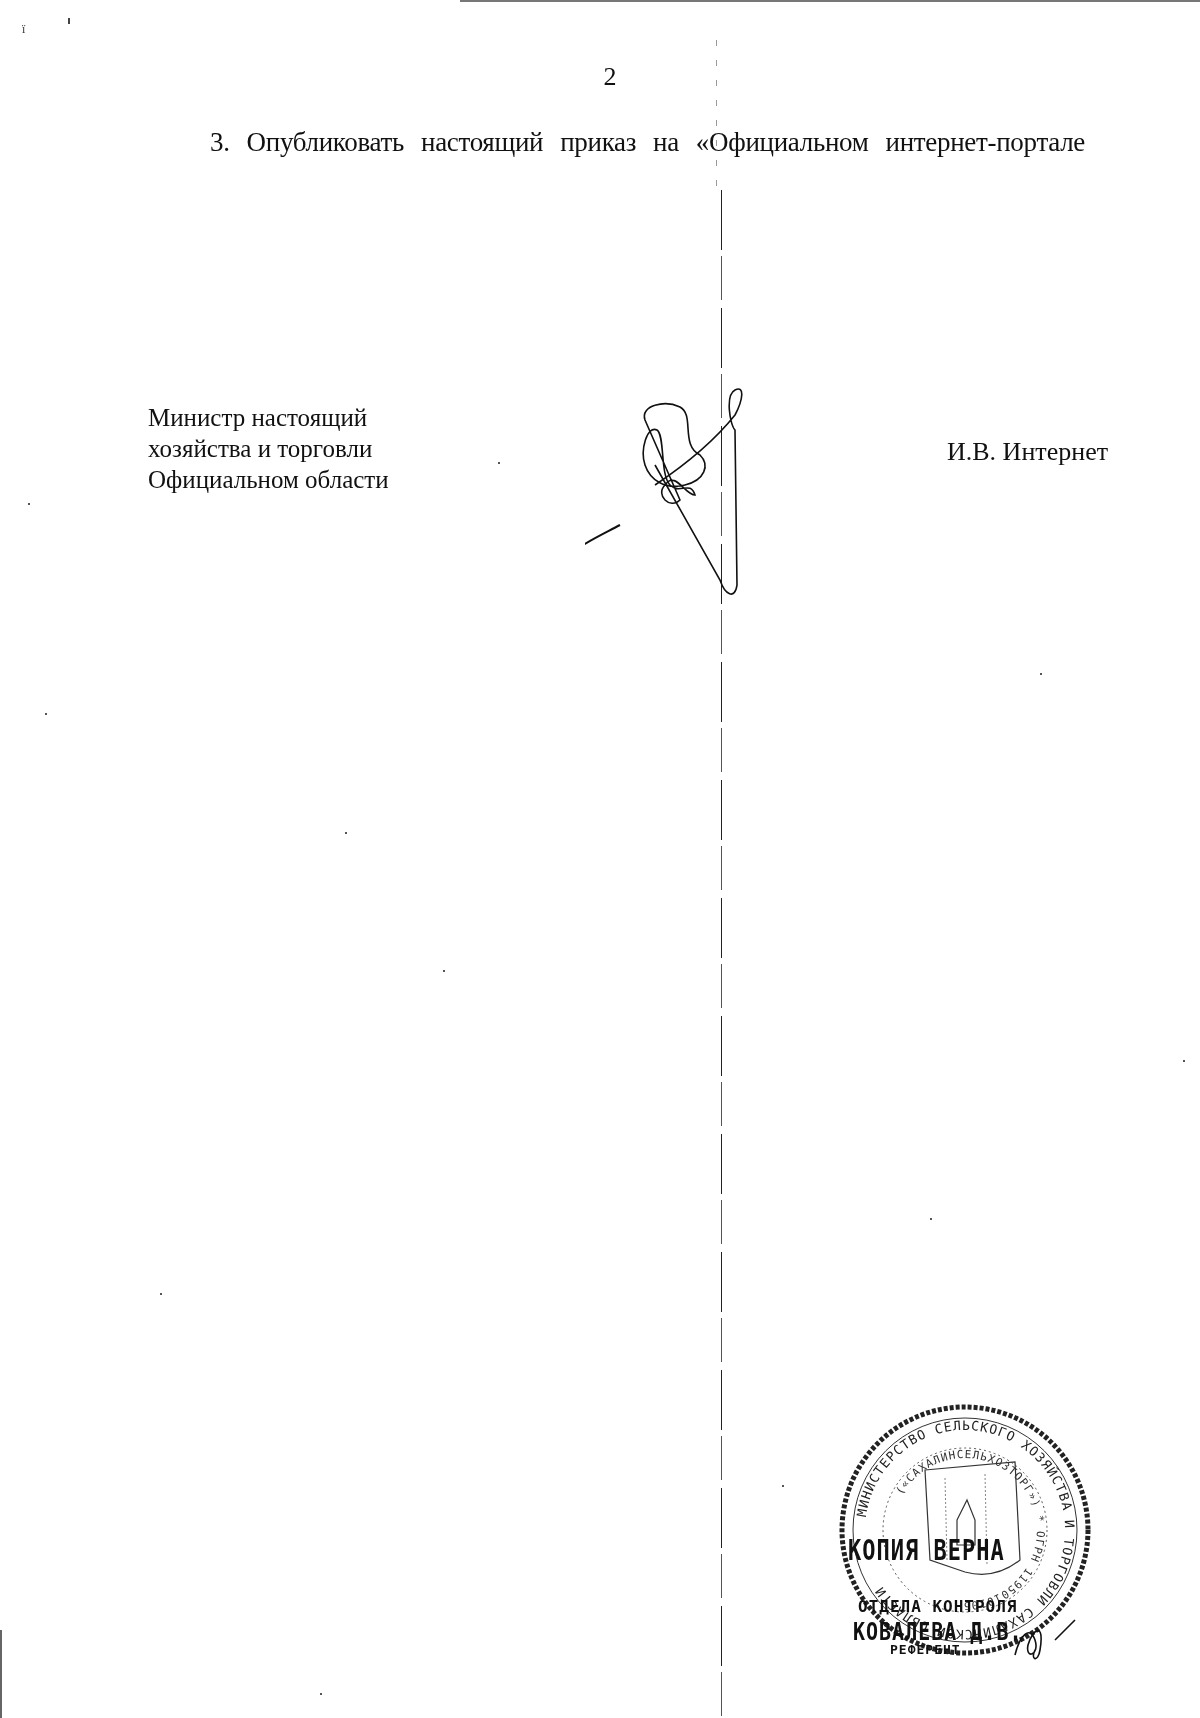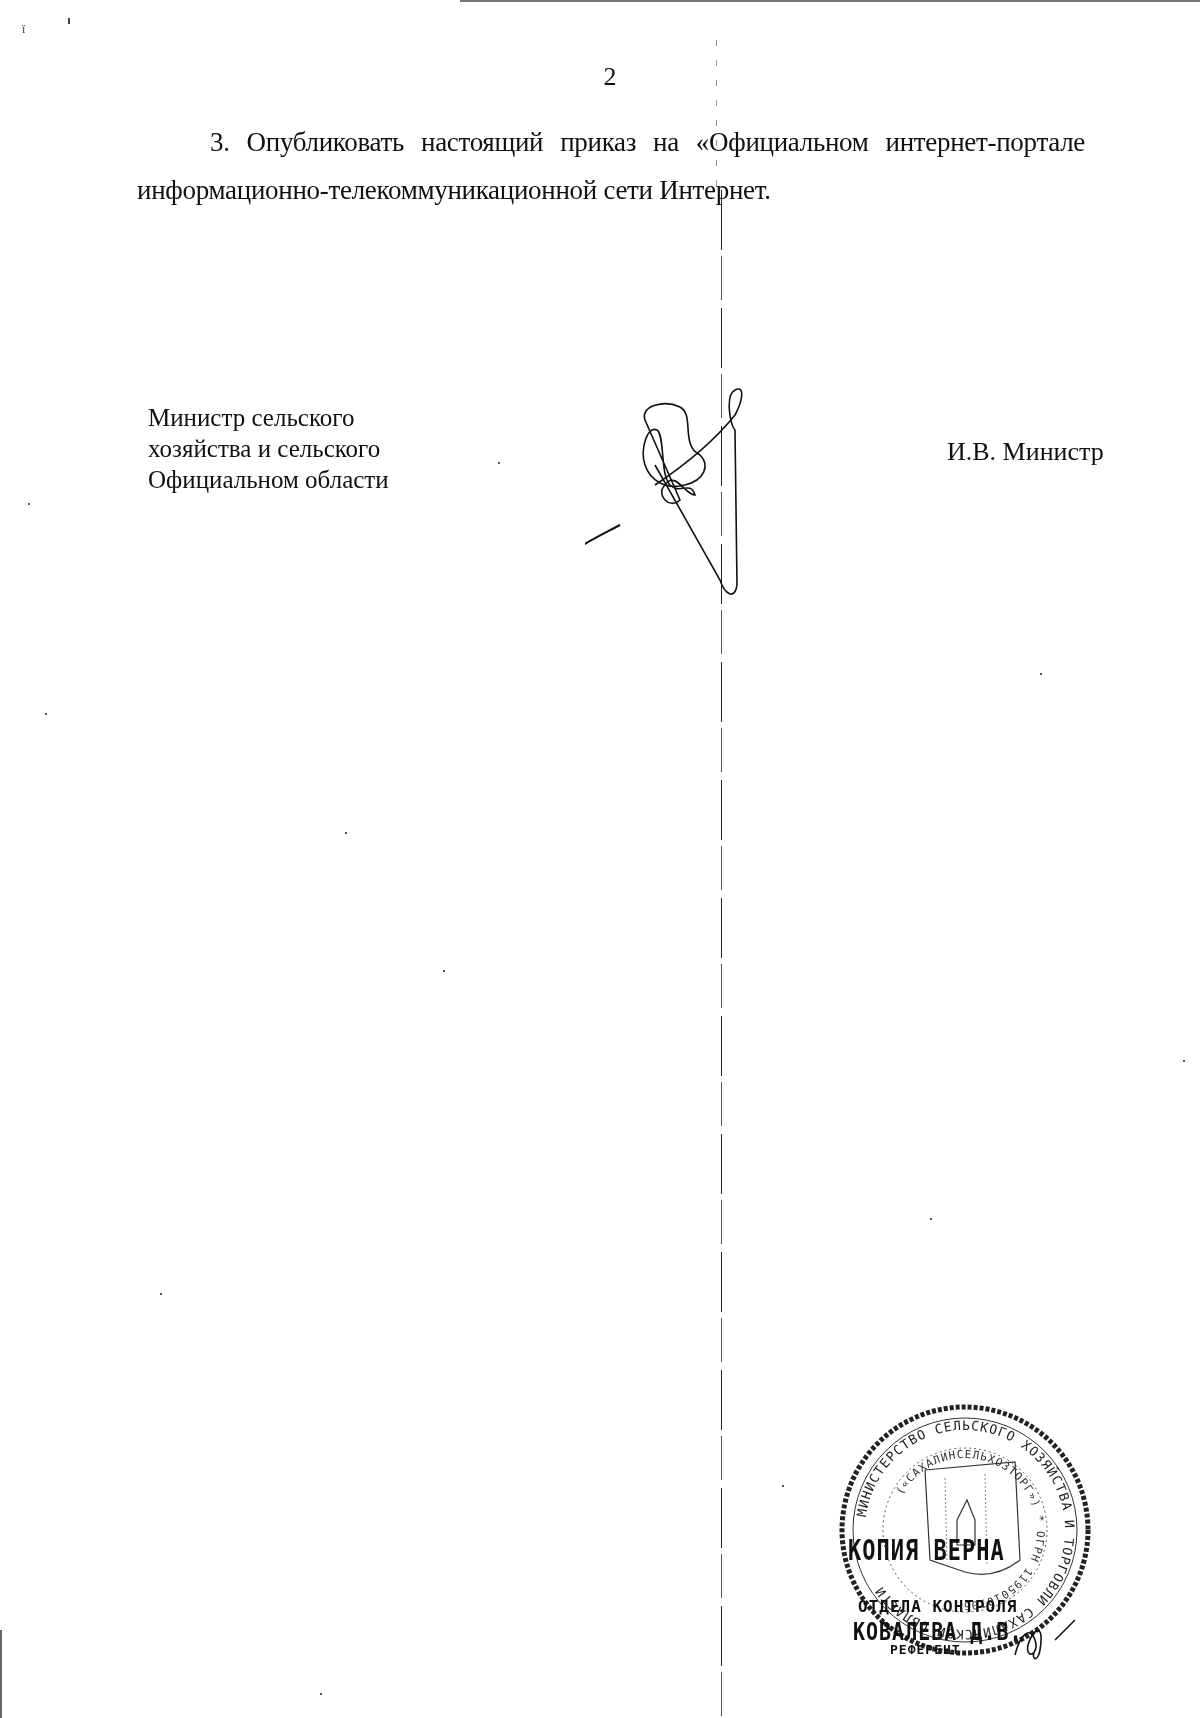--- a/index.html
+++ b/index.html
@@ -38,30 +38,29 @@
 <span class="corner-mark">ї</span>
 <div class="corner-tick"></div>
 <div class="fold-line-top"></div>
 <div class="fold-line"></div>
 <div class="left-edge"></div>
 
 <div class="page-number">2</div>
 
 <div class="paragraph">
   <span class="line first">3. Опубликовать настоящий приказ на «Официальном интернет-портале</span>
-  <span class="line last">информационно-телекоммуникационной сети Интернет.</span>
 </div>
 
 <div class="signer-title">
-  <div>Министр сельского</div>
-  <div>хозяйства и сельского</div>
+  <div>Министр настоящий</div>
+  <div>хозяйства и торговли</div>
   <div>Официальном области</div>
 </div>
 
-<div class="signer-name">И.В. Министр</div>
+<div class="signer-name">И.В. Интернет</div>
 
 <svg class="signature" viewBox="0 0 200 225">
   <path d="M60,35 C55,20 80,15 95,22 C110,30 95,60 115,70 C125,80 120,95 100,100 C80,105 65,95 60,80 C55,65 62,40 72,45 C80,50 75,90 85,100 C95,110 105,95 110,110 C100,110 90,85 80,100 C70,110 85,125 95,115 Z" fill="none" stroke="#111" stroke-width="1.6"></path>
   <path d="M70,100 C100,80 130,55 150,30 C158,15 160,0 150,5 C140,10 145,40 150,45 L152,200 C150,215 140,210 135,195 L70,80" fill="none" stroke="#111" stroke-width="1.6"></path>
   <path d="M-10,165 C5,155 20,148 35,140" fill="none" stroke="#111" stroke-width="2"></path>
 </svg>
 
 <svg class="stamp" viewBox="0 0 260 260">
   <circle cx="130" cy="130" r="123" fill="none" stroke="#222" stroke-width="5" stroke-dasharray="4 2"></circle>
   <circle cx="130" cy="130" r="112" fill="none" stroke="#333" stroke-width="1"></circle>

